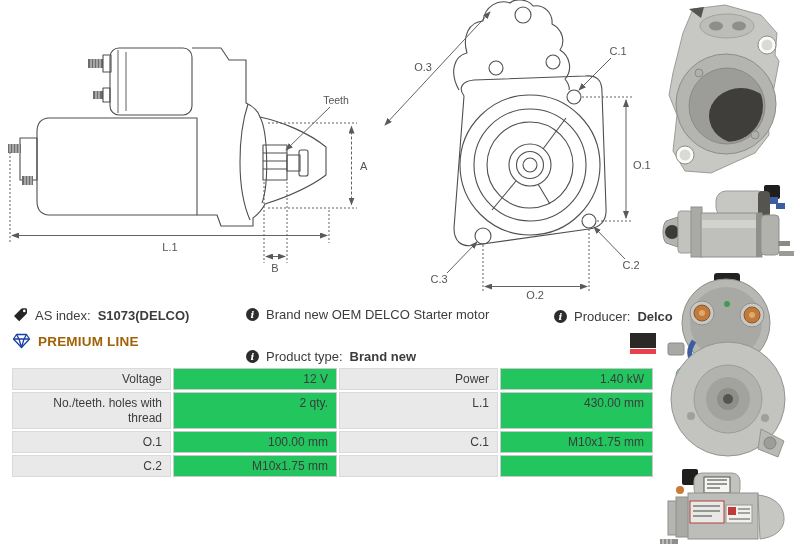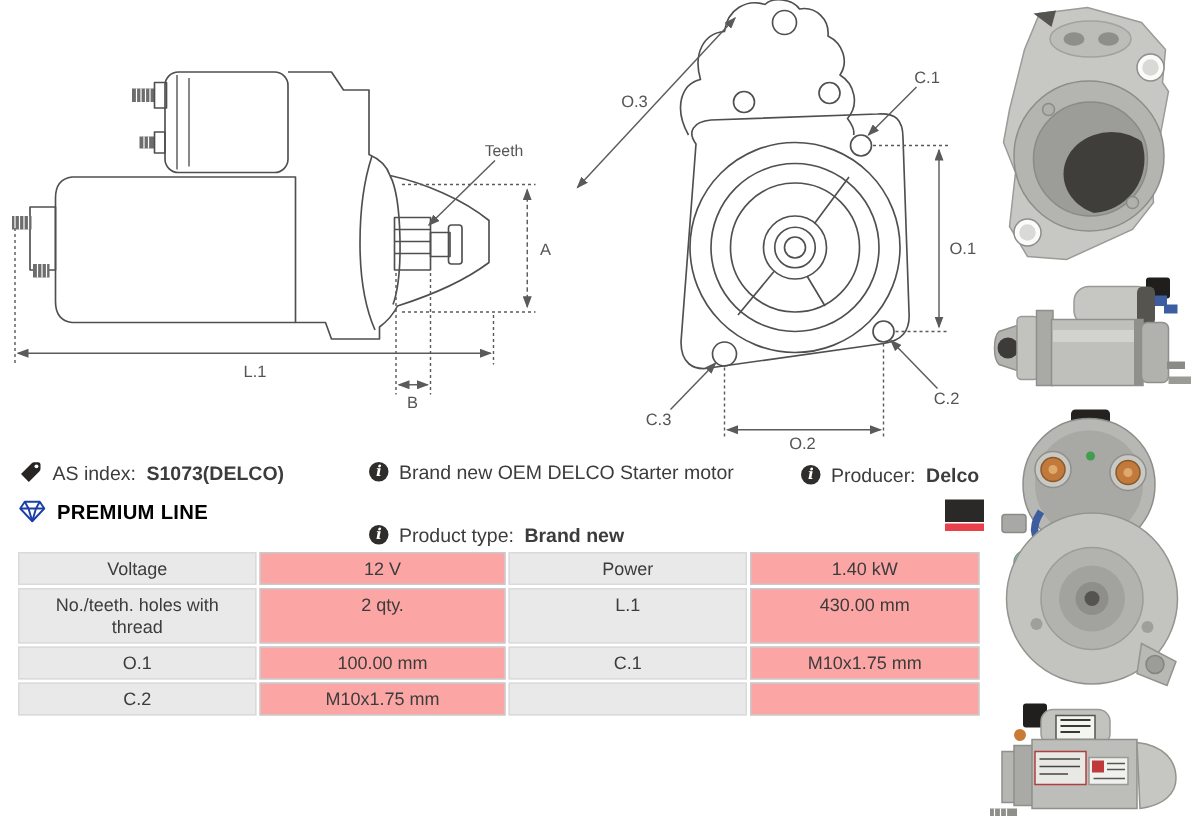--- a/index.html
+++ b/index.html
@@ -19,34 +19,34 @@
 
   
   .info-item{position:absolute;display:flex;align-items:center;gap:7px;font-size:13px;white-space:nowrap;}
   .b{font-weight:bold;}
   .info-icon{
     width:13px;height:13px;border-radius:50%;background:#2e2d2b;color:#fff;
     display:inline-flex;align-items:center;justify-content:center;flex:0 0 13px;
     font-family:"DejaVu Serif",serif;font-style:italic;font-weight:bold;font-size:10px;line-height:1;
   }
   .info-icon::before{content:"i";}
-  #premium-item{color:#000000;}
+  #premium-item{color:#a16207;}
   #premium-item .premium-text{font-weight:bold;font-size:13.5px;letter-spacing:.2px;}
   #producer-logo{position:absolute;left:630px;top:333px;width:26px;}
   #producer-logo .logo-black{height:15px;background:#2b2828;}
   #producer-logo .logo-red{height:5px;background:#e8414c;margin-top:1px;}
 
   
   table.specs{
     position:absolute;left:10px;top:366px;width:645px;
     border-collapse:separate;border-spacing:2px;table-layout:fixed;font-size:12px;
   }
-  table.specs td{padding:3px 8px 2px;text-align:center;vertical-align:top;line-height:15px;overflow:hidden;}
+  table.specs td{padding:3px 8px 2px;text-align:right;vertical-align:top;line-height:15px;overflow:hidden;}
   td.lbl{background:#e9e9e9;border:1px solid #dadada;}
-  td.val{background:#fca5a5;border:1px solid #c9c9c9;}
+  td.val{background:#22c55e;border:1px solid #c9c9c9;}
 </style>
 </head>
 <body>
 
 <svg id="side-drawing" width="378" height="300" viewBox="0 0 378 300">
   <defs>
     <marker id="ar1" markerWidth="8" markerHeight="6" refX="7" refY="3" orient="auto-start-reverse" markerUnits="userSpaceOnUse">
       <path d="M0,0 L8,3 L0,6 Z" fill="#5a5a5a"></path>
     </marker>
   </defs>
@@ -255,21 +255,21 @@
   </svg>
   <span>AS index:</span>
   <span class="b">S1073(DELCO)</span>
 </div>
 
 <div class="info-item" style="left:246px;top:307px;">
   <span class="info-icon"></span>
   <span>Brand new OEM DELCO Starter motor</span>
 </div>
 
-<div class="info-item" style="left:534px;top:309px;">
+<div class="info-item" style="left:554px;top:309px;">
   <span class="info-icon"></span>
   <span>Producer:</span>
   <span class="b">Delco</span>
 </div>
 
 <div class="info-item" id="premium-item" style="left:12px;top:333px;">
   <svg width="19" height="16" viewBox="0 0 19 16">
     <g fill="none" stroke="#1b3fa7" stroke-width="1.3" stroke-linejoin="round">
       <path d="M4.5,1.5 L14.5,1.5 L17.5,6 L9.5,14.5 L1.5,6 Z"></path>
       <path d="M1.5,6 H17.5 M4.5,1.5 L7,6 L9.5,14.5 M14.5,1.5 L12,6 L9.5,14.5"></path>

